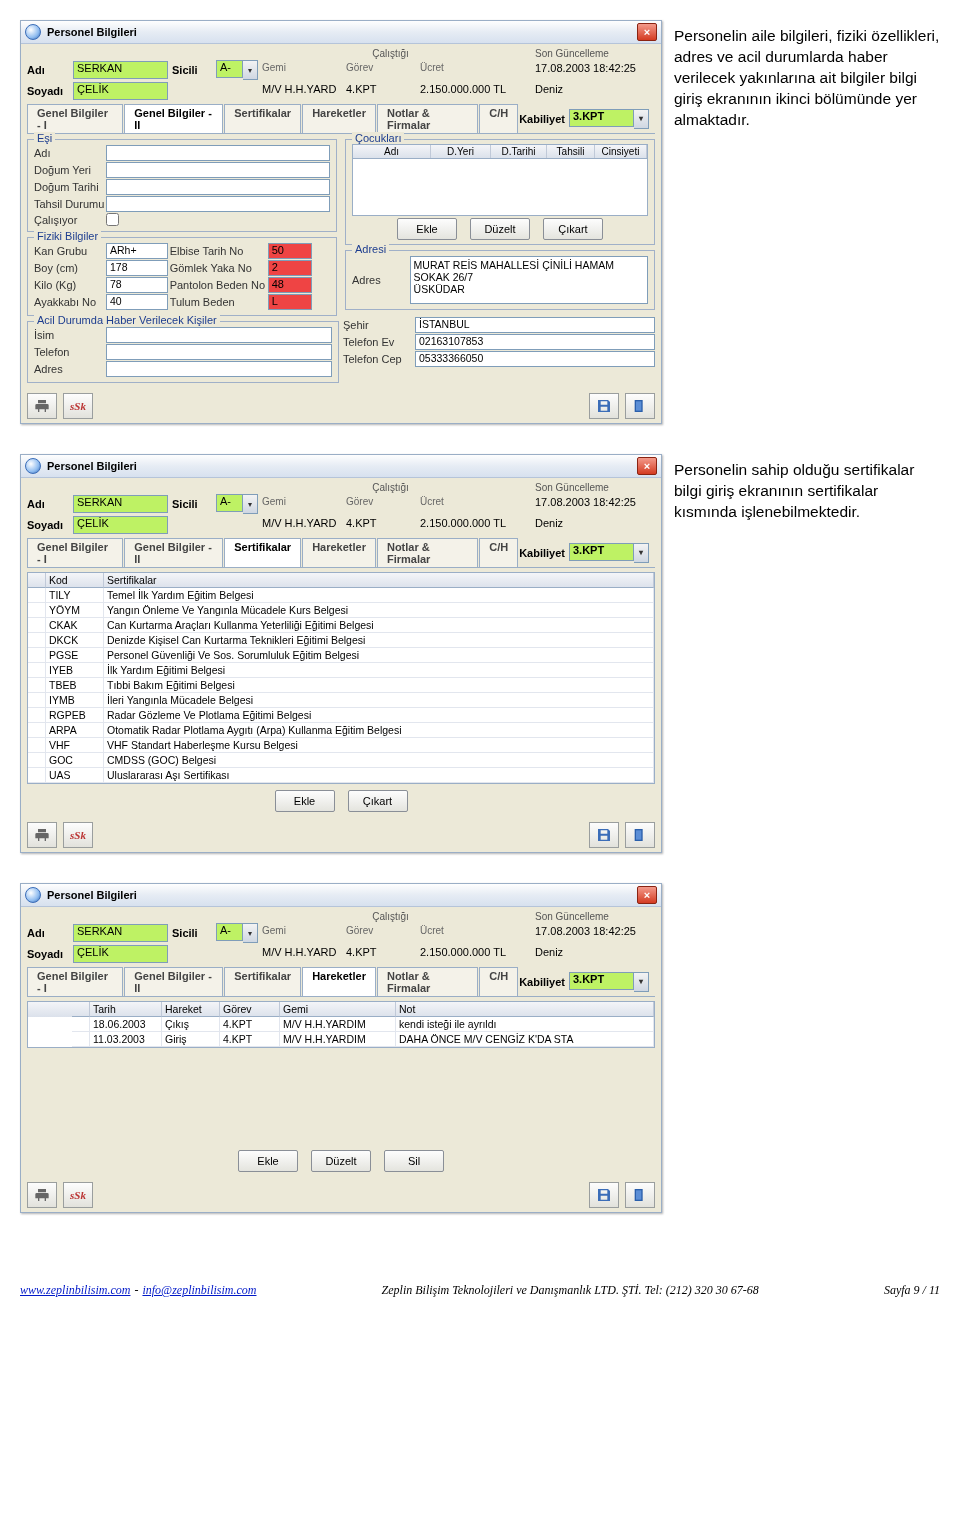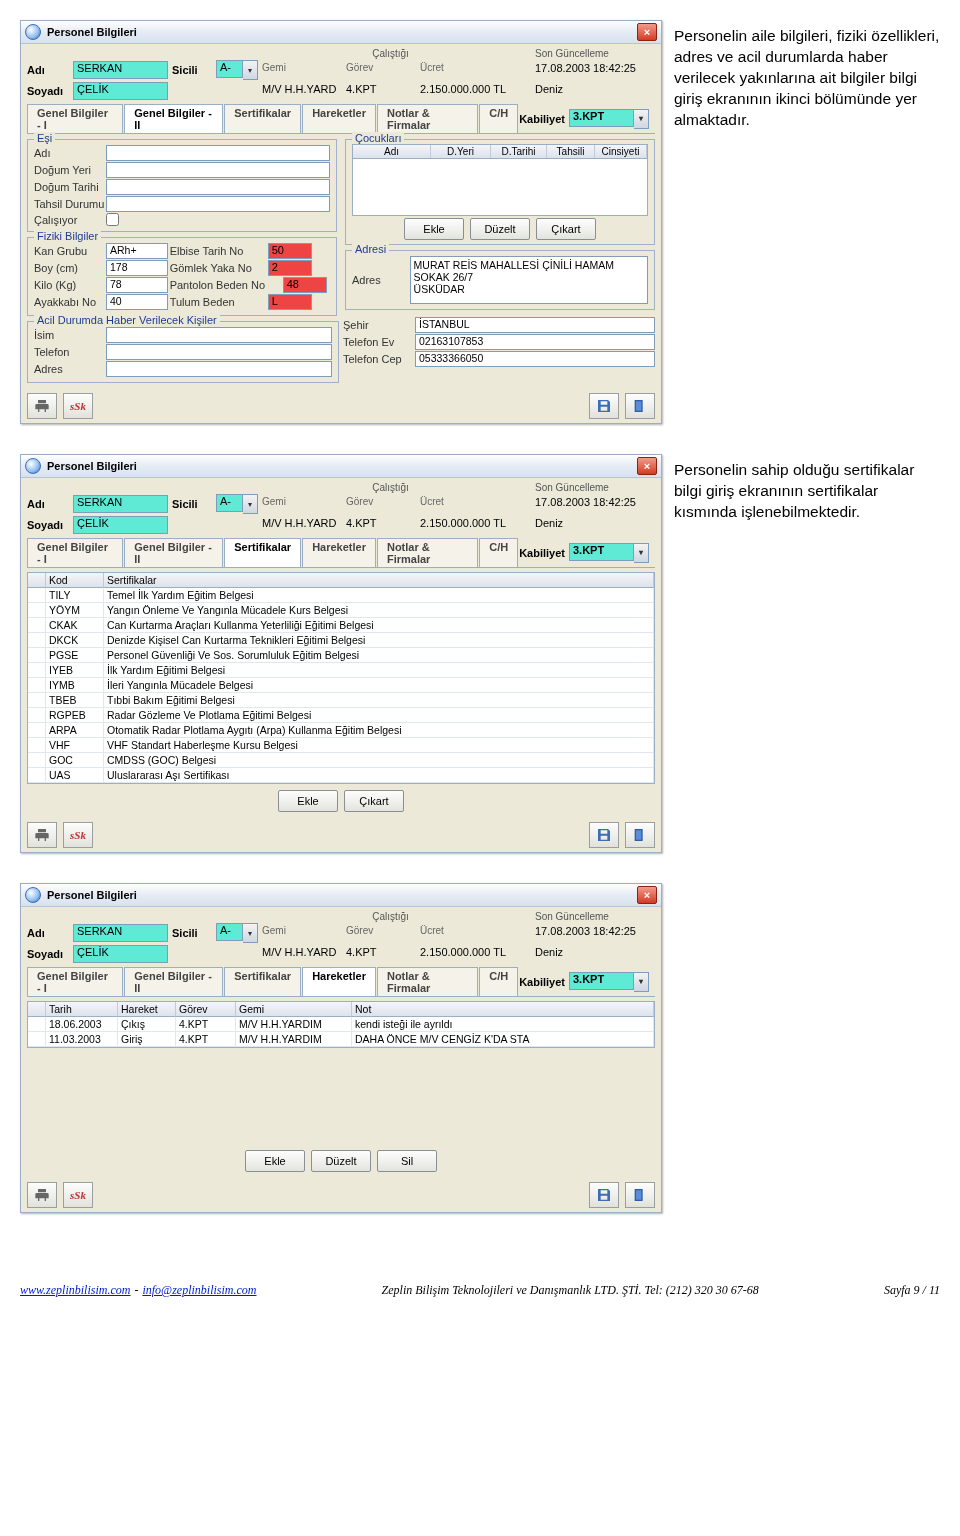--- a/index.html
+++ b/index.html
@@ -68,21 +68,21 @@
   }
   .hdrgrid {
     display: grid;
     grid-template-columns: 42px 95px 40px 42px 80px 70px 1fr 120px;
     row-gap: 2px;
     column-gap: 4px;
     align-items: center;
     font-size: 11px;
   }
   .lbl { font-weight: bold; }
-  .txt { height: 16px; background: #5eead4; border: 1px solid #7f9db9; padding: 0 3px; overflow: hidden; white-space: nowrap; }
+  .txt { height: 16px; background: #bef264; border: 1px solid #7f9db9; padding: 0 3px; overflow: hidden; white-space: nowrap; }
   .txtro { height: 16px; overflow: hidden; white-space: nowrap; }
   .cmb { display:flex; }
   .cmb .txt { flex:1; }
   .cmb .arrow {
     width: 14px; height: 18px;
     background: linear-gradient(#f3f3f3,#cfd7e2);
     border: 1px solid #7f9db9; border-left: none;
     display:flex;align-items:center;justify-content:center;
     font-size:8px; color:#333;
   }
@@ -137,21 +137,21 @@
   .childhdr {
     display: grid;
     grid-template-columns: 1fr 60px 56px 48px 52px;
     background: linear-gradient(#f4f5f8,#dbe1eb);
     border: 1px solid #9aaec6;
     font-size: 10px;
     text-align:center;
   }
   .childhdr div { border-right: 1px solid #c0c9d8; padding:1px 2px;}
   .childlist { height: 56px; background:#fff; border:1px solid #9aaec6; border-top:none;}
-  .btnrow { display:flex; gap:6px; justify-content:center; margin-top:2px; }
+  .btnrow { display:flex; gap:13px; justify-content:center; margin-top:2px; }
   .btn {
     min-width: 58px; height: 20px;
     background: linear-gradient(#fdfdfd,#e4e4de);
     border: 1px solid #8a8f97;
     border-radius: 2px;
     font-size: 11px;
     display:flex;align-items:center;justify-content:center;
     cursor:pointer;
   }
   .adrtxt { width:100%; height: 48px; background:#fff; border:1px solid #7f9db9; font-size:10.5px; padding:2px 3px; box-sizing:border-box; white-space:pre-line;}
@@ -175,21 +175,21 @@
     font-size: 10.5px;
   }
   .gridtbl .ghdr {
     display:grid;
     background: linear-gradient(#f4f5f8,#dbe1eb);
   }
   .gridtbl .ghdr div { border-right:1px solid #c0c9d8; border-bottom:1px solid #9aaec6; padding:1px 3px; font-size:10.5px;}
   .gridtbl .grow { display:grid; }
   .gridtbl .grow div { border-right:1px solid #e2e6ee; border-bottom:1px solid #e2e6ee; padding:1px 3px; overflow:hidden; white-space:nowrap;}
   .cols-sert .ghdr, .cols-sert .grow { grid-template-columns: 18px 58px 1fr; }
-  .cols-har .ghdr, .cols-har .grow { grid-template-columns: 18px 72px 58px 60px 116px 1fr; }
+  .cols-har .ghdr, .cols-har .grow { grid-template-columns: 18px 72px 58px 60px 116px 1fr; padding-left: 44px; }
   .footer {
     margin-top: 40px;
     font-size: 12px;
     display:flex;
     gap: 4px;
     align-items:baseline;
     font-family: "Times New Roman", serif;
     font-style: italic;
   }
   .footer a { color: #0018c8; text-decoration: underline;}
@@ -304,21 +304,21 @@
             <div style="flex:1.2">
               <div class="frow">
                       <div class="fl" style="width:98px">Elbise Tarih No</div>
                       <div class="fv2">50</div>
                     </div>
               <div class="frow">
                       <div class="fl" style="width:98px">Gömlek Yaka No</div>
                       <div class="fv2">2</div>
                     </div>
               <div class="frow">
-                      <div class="fl" style="width:113px">Pantolon Beden No</div>
+                      <div class="fl" style="width:98px">Pantolon Beden No</div>
                       <div class="fv2">48</div>
                     </div>
               <div class="frow">
                       <div class="fl" style="width:98px">Tulum Beden</div>
                       <div class="fv2">L</div>
                     </div>
             </div>
           </div>
         </div>
       </div>
@@ -492,27 +492,27 @@
               <div>PGSE</div>
               <div>Personel Güvenliği Ve Sos. Sorumluluk Eğitim Belgesi</div>
             </div>
             <div class="grow">
               <div></div>
               <div>IYEB</div>
               <div>İlk Yardım Eğitimi Belgesi</div>
             </div>
             <div class="grow">
               <div></div>
+              <div>TBEB</div>
+              <div>Tıbbi Bakım Eğitimi Belgesi</div>
+            </div>
+            <div class="grow">
+              <div></div>
               <div>IYMB</div>
               <div>İleri Yangınla Mücadele Belgesi</div>
-            </div>
-            <div class="grow">
-              <div></div>
-              <div>TBEB</div>
-              <div>Tıbbi Bakım Eğitimi Belgesi</div>
             </div>
             <div class="grow">
               <div></div>
               <div>RGPEB</div>
               <div>Radar Gözleme Ve Plotlama Eğitimi Belgesi</div>
             </div>
             <div class="grow">
               <div></div>
               <div>ARPA</div>
               <div>Otomatik Radar Plotlama Aygıtı (Arpa) Kullanma Eğitim Belgesi</div>

